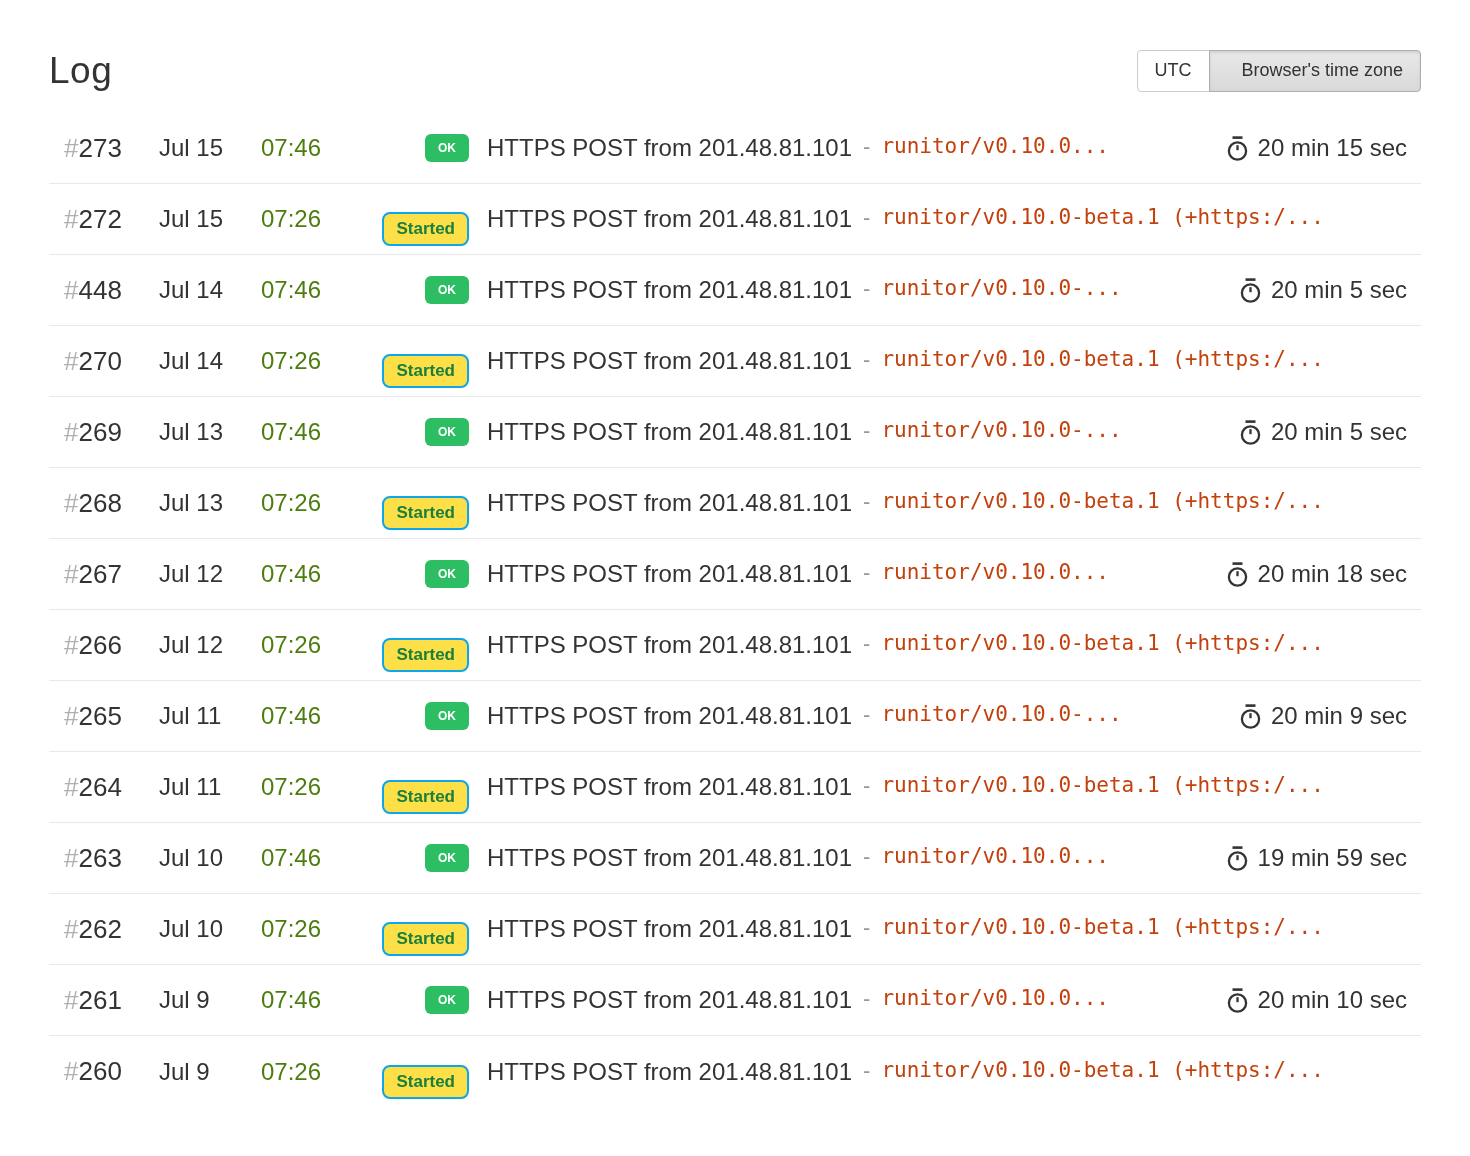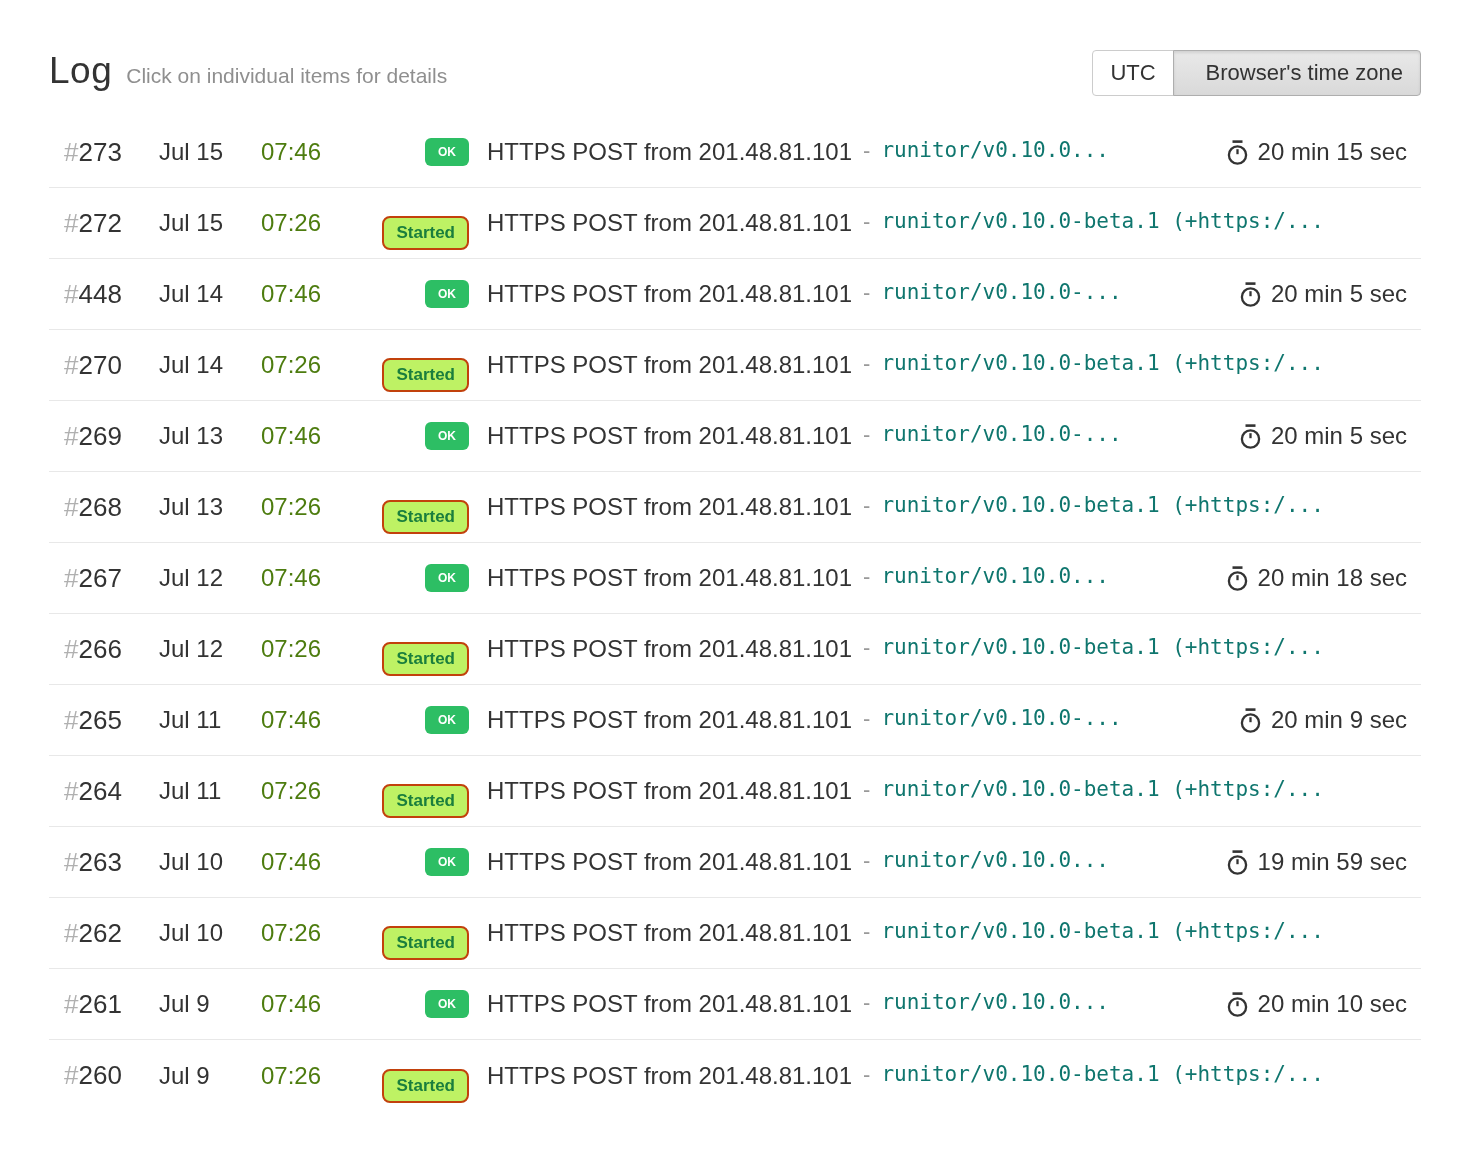--- a/index.html
+++ b/index.html
@@ -17,21 +17,21 @@
     margin-top:50px;
     display:flex; align-items:flex-start; justify-content:space-between;
   }
   .title-group { display:flex; align-items:baseline; }
   .page-title { font-size:37px; font-weight:400; color:#333; letter-spacing:0.5px; }
   .page-subtitle { font-size:21px; color:#8f8f8f; margin-left:14px; }
 
   .tz-toggle { display:flex; }
   .tz-btn {
     font-family:"Liberation Sans", sans-serif;
-    font-size:22px; color:#333;
+    font-size:18px; color:#333;
     background:#fff;
     border:1px solid #cccccc;
     padding:9px 17px;
     cursor:pointer;
     line-height:1.2;
   }
   .tz-btn:first-child { border-radius:4px 0 0 4px; }
   .tz-btn:last-child  { border-radius:0 4px 4px 0; margin-left:-1px;padding-left:32px; }
   .tz-btn.active {
     background:linear-gradient(#e9e9e9, #d9d9d9);
@@ -56,55 +56,54 @@
   .col-date { width:102px; font-size:24px; color:#333; flex-shrink:0; }
   .col-time { width:98px;  font-size:24px; color:#4d7c0f; flex-shrink:0; }
 
   .col-badge { width:110px; flex-shrink:0; display:flex; justify-content:flex-end; }
   .status-badge { font-weight:bold; white-space:nowrap; }
   .badge-ok {
     background:#2dbe64; color:#ffffff;
     font-size:12px; padding:7px 13px; border-radius:6px;
   }
   .badge-started {
-    background:#bef264; color:#1a7e3d;
-    border:2px solid #c2410c;
+    background:#fde047; color:#1a7e3d;
+    border:2px solid #0ea5e9;
     font-size:17px; padding:5px 12px; border-radius:8px;margin-top:20px;
   }
 
   .col-desc {
     margin-left:18px;
     display:flex; align-items:flex-start;
     white-space:nowrap; overflow:hidden;
     min-width:0;
   }
   .msg { font-size:24px; color:#333; }
   .sep { font-size:22px; color:#999; margin:0 11px; }
   .agent {
     font-family:"DejaVu Sans Mono", monospace;
-    font-size:21px; color:#0f766e;
+    font-size:21px; color:#c2410c;
   }
 
   .col-duration {
     margin-left:auto; flex-shrink:0;
     display:flex; align-items:center;
     font-size:24px; color:#333;
     padding-left:20px;
   }
   .stopwatch-icon { margin-right:9px; display:inline-flex; }
 </style>
 </head>
 <body>
 
 <div class="page">
 
   <div class="header">
     <div class="title-group">
       <span class="page-title">Log</span>
-      <span class="page-subtitle">Click on individual items for details</span>
     </div>
     <div class="tz-toggle">
       <button class="tz-btn">UTC</button>
       <button class="tz-btn active">Browser's time zone</button>
     </div>
   </div>
 
   <div class="log-table">
     <div class="log-row">
       <span class="col-num"><span class="hash">#</span><span>273</span></span>

